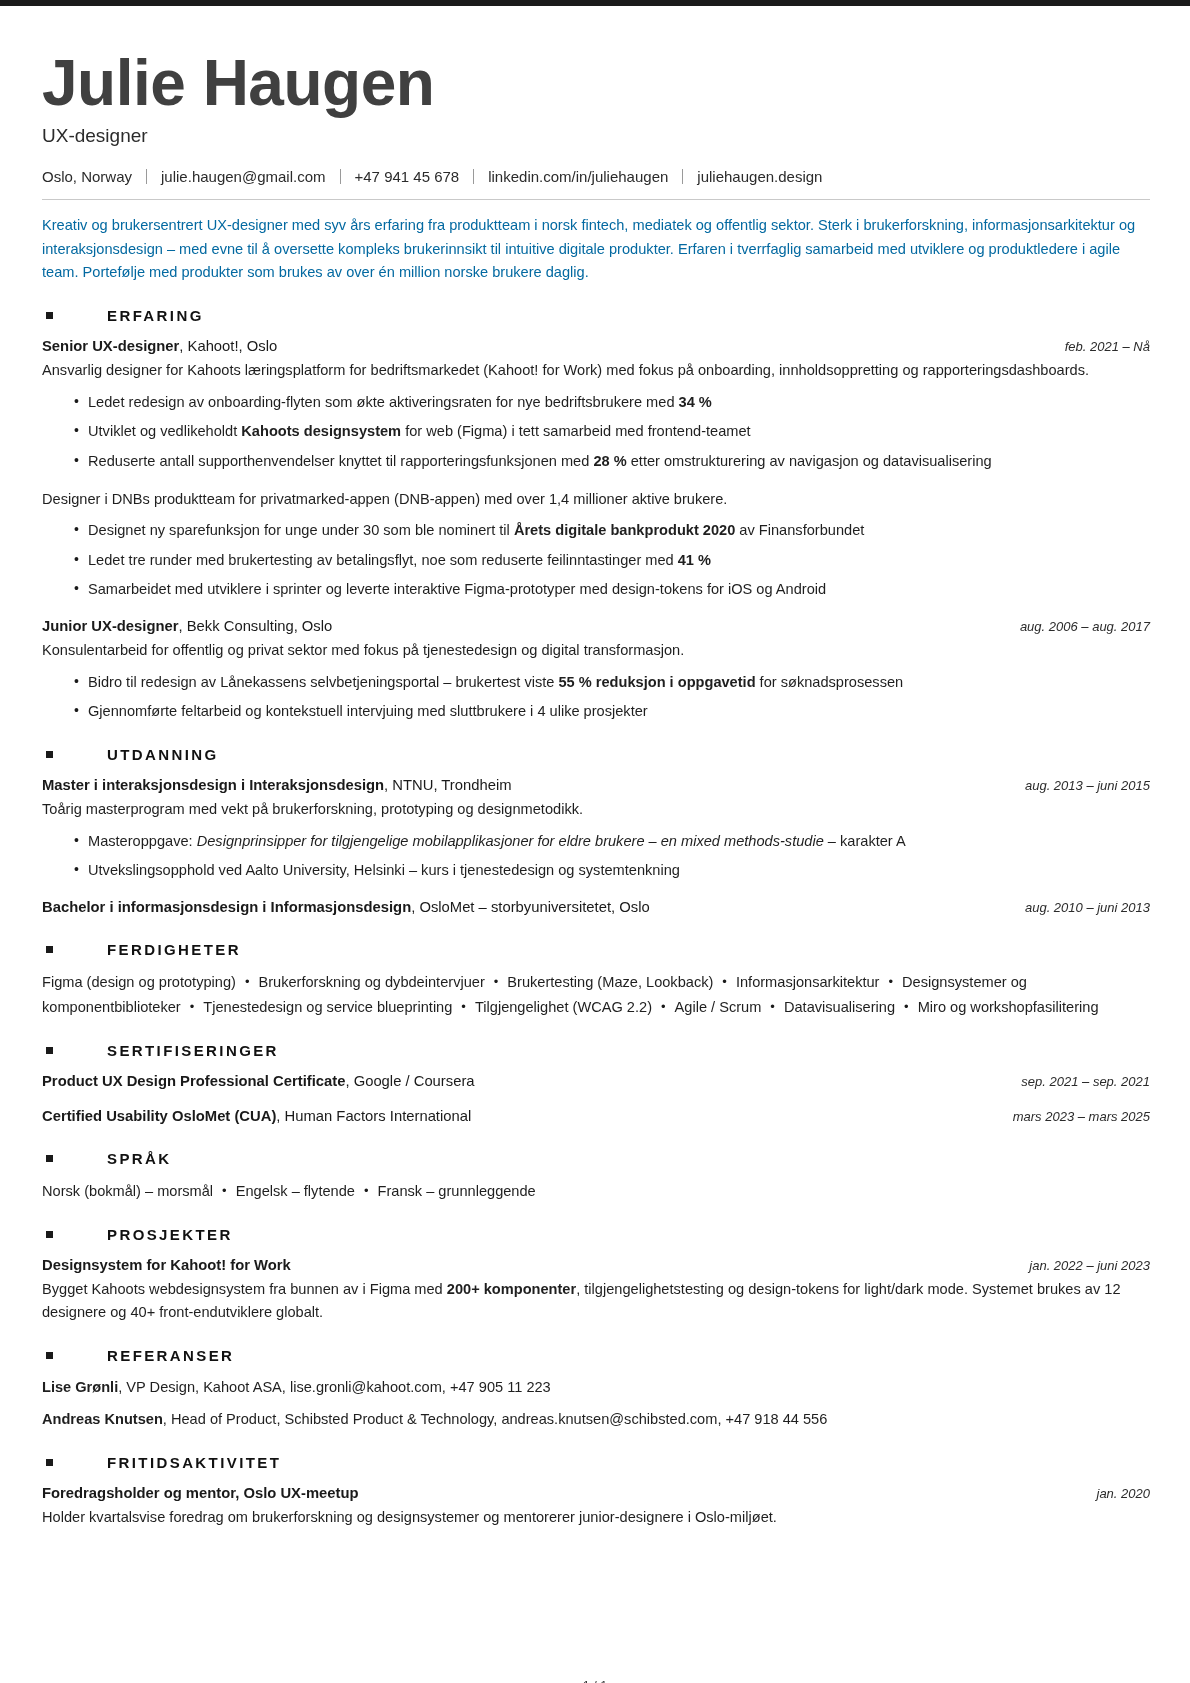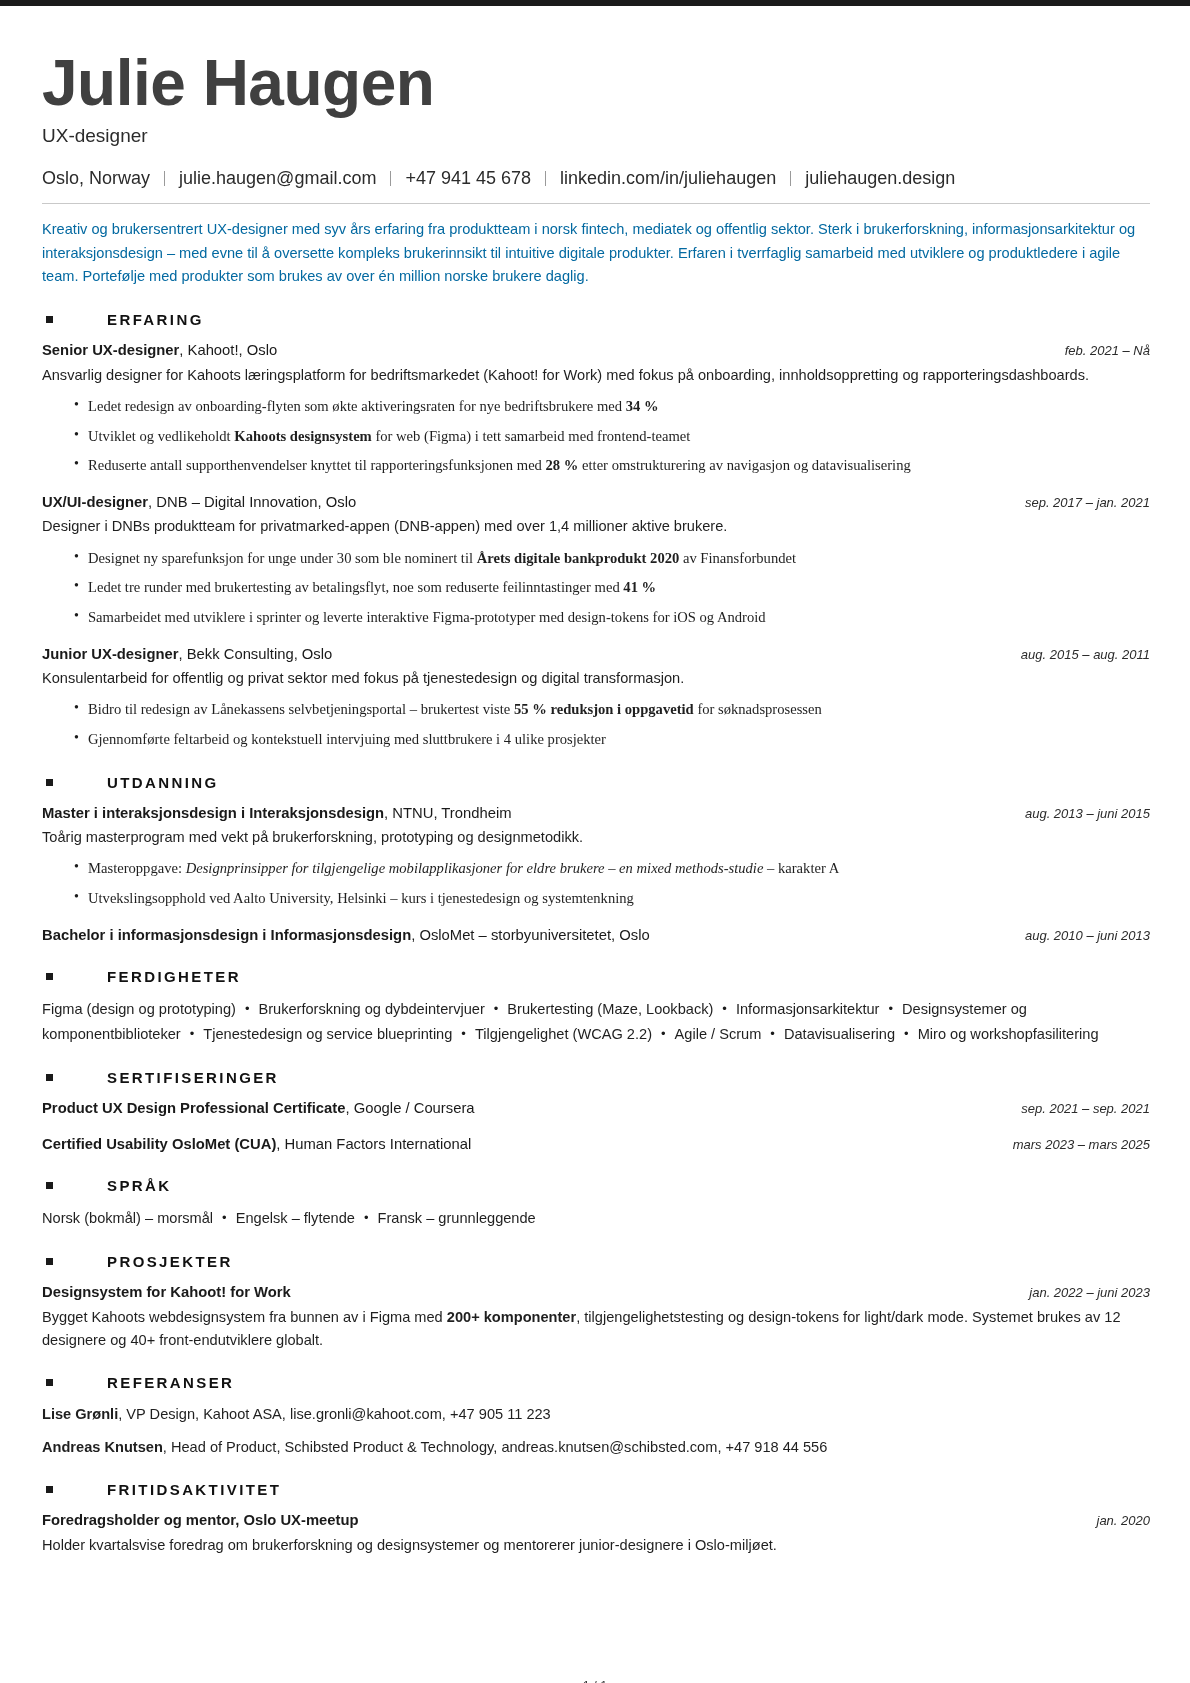--- a/index.html
+++ b/index.html
@@ -31,21 +31,21 @@
   }
   .jobtitle {
     font-size: 19px;
     font-weight: normal;
     color: #2b2b2b;
     margin: 8px 0 4px 0;
     line-height: 1.2;
   }
   .contact {
     margin: 18px 0 0 0;
-    font-size: 18px;
+    font-size: 15px;
     color: #2b2b2b;
     display: flex;
     align-items: center;
     flex-wrap: wrap;
     line-height: 1.4;
   }
   .contact .citem { white-space: nowrap; }
   .contact .sep {
     display: inline-block;
     width: 1px;
@@ -109,21 +109,20 @@
   .entry-desc {
     font-size: 14.6px;
     line-height: 1.6;
     color: #1f1f1f;
     margin: 2px 0 0 0;
   }
   ul.bullets {
     margin: 8px 0 0 0;
     padding: 0 0 0 32px;
     list-style: none;
-    font-family: Liberation Serif, serif;
   }
   ul.bullets li {
     font-size: 14.6px;
     line-height: 1.62;
     color: #1f1f1f;
     position: relative;
     padding: 0 0 0 14px;
     margin: 0 0 6px 0;
   }
   ul.bullets li::before {
@@ -204,35 +203,31 @@
             <div class="entry-date">feb. 2021 – Nå</div>
           </div>
           <div class="entry-desc">Ansvarlig designer for Kahoots læringsplatform for bedriftsmarkedet (Kahoot! for Work) med fokus på onboarding, innholdsoppretting og rapporteringsdashboards.</div>
           <ul class="bullets">
             <li><span>Ledet redesign av onboarding-flyten som økte aktiveringsraten for nye bedriftsbrukere med </span><b>34 %</b></li>
             <li><span>Utviklet og vedlikeholdt </span><b>Kahoots designsystem</b><span> for web (Figma) i tett samarbeid med frontend-teamet</span></li>
             <li><span>Reduserte antall supporthenvendelser knyttet til rapporteringsfunksjonen med </span><b>28 %</b><span> etter omstrukturering av navigasjon og datavisualisering</span></li>
           </ul>
         </div>
         <div class="entry">
-          <div class="entry-head">
-            <div class="entry-title"><b>UX/UI-designer</b><span>, DNB – Digital Innovation, Oslo</span></div>
-            <div class="entry-date">sep. 2017 – jan. 2021</div>
-          </div>
           <div class="entry-desc">Designer i DNBs produktteam for privatmarked-appen (DNB-appen) med over 1,4 millioner aktive brukere.</div>
           <ul class="bullets">
             <li><span>Designet ny sparefunksjon for unge under 30 som ble nominert til </span><b>Årets digitale bankprodukt 2020</b><span> av Finansforbundet</span></li>
             <li><span>Ledet tre runder med brukertesting av betalingsflyt, noe som reduserte feilinntastinger med </span><b>41 %</b></li>
             <li><span>Samarbeidet med utviklere i sprinter og leverte interaktive Figma-prototyper med design-tokens for iOS og Android</span></li>
           </ul>
         </div>
         <div class="entry">
           <div class="entry-head">
             <div class="entry-title"><b>Junior UX-designer</b><span>, Bekk Consulting, Oslo</span></div>
-            <div class="entry-date">aug. 2015 – aug. 2011</div>
+            <div class="entry-date">aug. 2006 – aug. 2017</div>
           </div>
           <div class="entry-desc">Konsulentarbeid for offentlig og privat sektor med fokus på tjenestedesign og digital transformasjon.</div>
           <ul class="bullets">
             <li><span>Bidro til redesign av Lånekassens selvbetjeningsportal – brukertest viste </span><b>55 % reduksjon i oppgavetid</b><span> for søknadsprosessen</span></li>
             <li><span>Gjennomførte feltarbeid og kontekstuell intervjuing med sluttbrukere i 4 ulike prosjekter</span></li>
           </ul>
         </div>
       </div>
   </div>
 

